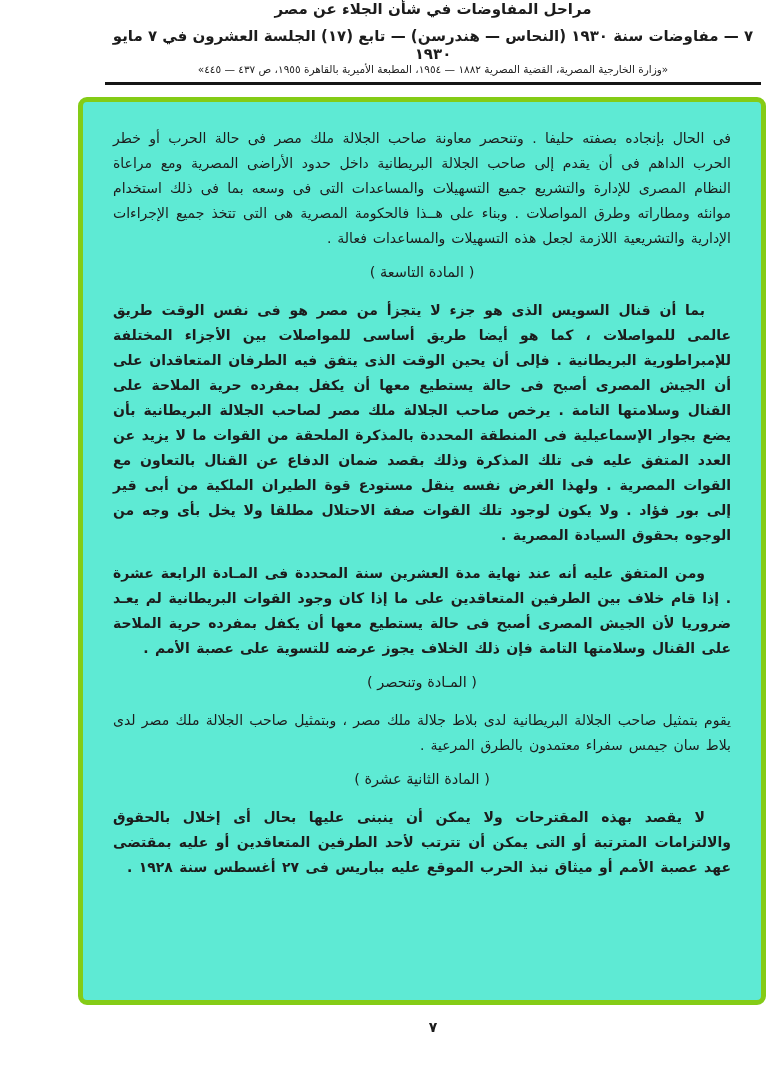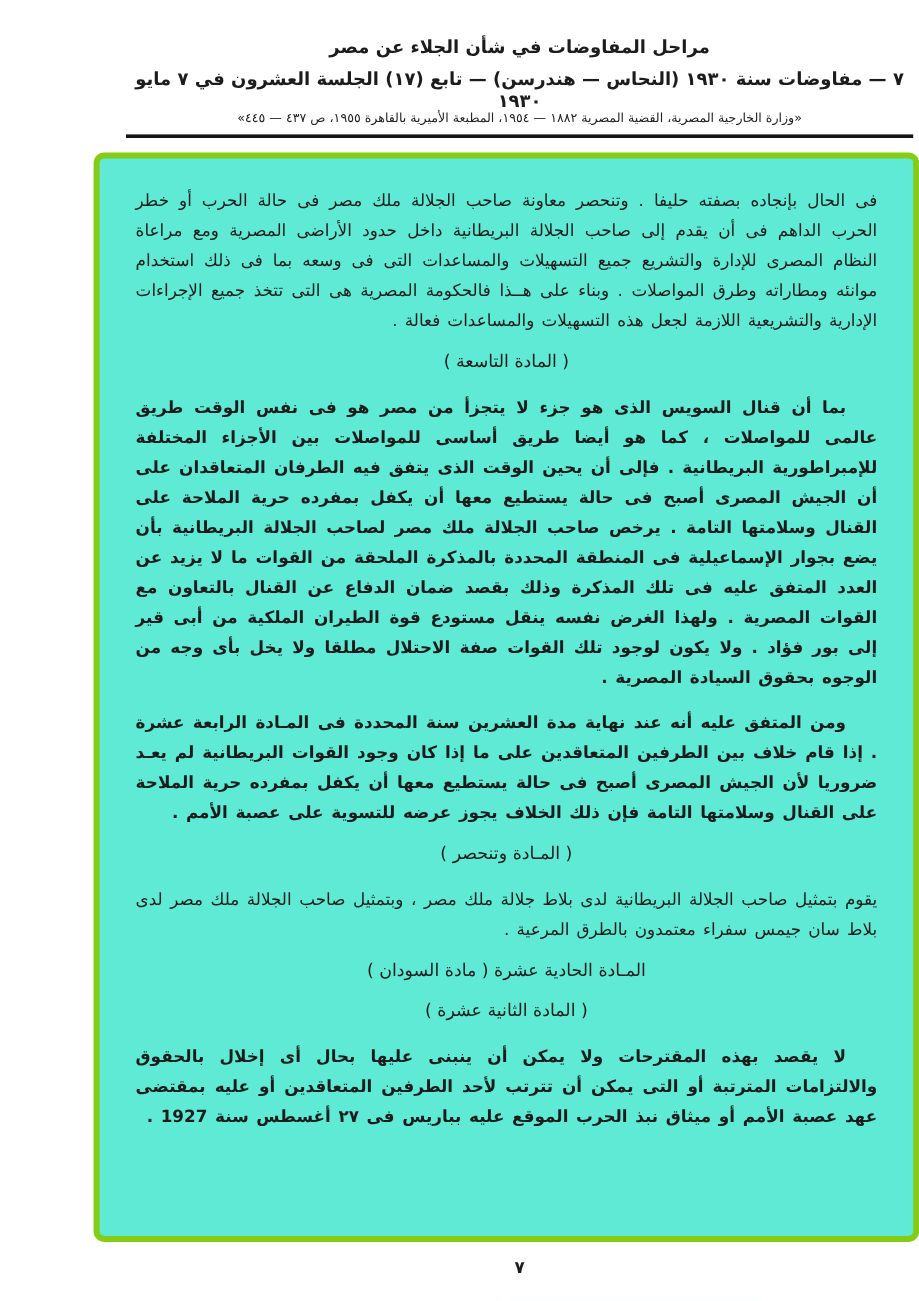--- a/index.html
+++ b/index.html
@@ -6,21 +6,20 @@
   html, body { background:#ffffff; }
   body {
     width:766px; height:1084px;
     font-family:"DejaVu Sans", sans-serif;
     color:#1c1c1c;
     overflow:hidden;
     position:relative;
   }
   .page {
     width:666px; height:1084px;
-    padding-top:30px;
     direction:rtl;
   }
   .header { text-align:center; direction:rtl; }
   .title {
     font-size:15px; font-weight:bold;
     margin-bottom:9px;
   }
   .subtitle {
     font-size:15px; font-weight:bold;
     margin-bottom:0;
@@ -85,24 +84,23 @@
       <div class="heading">( المادة التاسعة )</div>
 
       <div class="paragraph indent">بما أن قنال السويس الذى هو جزء لا يتجزأ من مصر هو فى نفس الوقت طريق عالمى للمواصلات ، كما هو أيضا طريق أساسى للمواصلات بين الأجزاء المختلفة للإمبراطورية البريطانية . فإلى أن يحين الوقت الذى يتفق فيه الطرفان المتعاقدان على أن الجيش المصرى أصبح فى حالة يستطيع معها أن يكفل بمفرده حرية الملاحة على القنال وسلامتها التامة . يرخص صاحب الجلالة ملك مصر لصاحب الجلالة البريطانية بأن يضع بجوار الإسماعيلية فى المنطقة المحددة بالمذكرة الملحقة من القوات ما لا يزيد عن العدد المتفق عليه فى تلك المذكرة وذلك بقصد ضمان الدفاع عن القنال بالتعاون مع القوات المصرية . ولهذا الغرض نفسه ينقل مستودع قوة الطيران الملكية من أبى قير إلى بور فؤاد . ولا يكون لوجود تلك القوات صفة الاحتلال مطلقا ولا يخل بأى وجه من الوجوه بحقوق السيادة المصرية .</div>
 
       <div class="paragraph indent">ومن المتفق عليه أنه عند نهاية مدة العشرين سنة المحددة فى المـادة الرابعة عشرة . إذا قام خلاف بين الطرفين المتعاقدين على ما إذا كان وجود القوات البريطانية لم يعـد ضروريا لأن الجيش المصرى أصبح فى حالة يستطيع معها أن يكفل بمفرده حرية الملاحة على القنال وسلامتها التامة فإن ذلك الخلاف يجوز عرضه للتسوية على عصبة الأمم .</div>
 
       <div class="heading">( المـادة وتنحصر )</div>
 
       <div class="paragraph">يقوم بتمثيل صاحب الجلالة البريطانية لدى بلاط جلالة ملك مصر ، وبتمثيل صاحب الجلالة ملك مصر لدى بلاط سان جيمس سفراء معتمدون بالطرق المرعية .</div>
 
-      <div class="heading">المـادة الحادية عشرة ( مادة السودان )</div>
 
       <div class="heading">( المادة الثانية عشرة )</div>
 
-      <div class="paragraph indent">لا يقصد بهذه المقترحات ولا يمكن أن ينبنى عليها بحال أى إخلال بالحقوق والالتزامات المترتبة أو التى يمكن أن تترتب لأحد الطرفين المتعاقدين أو عليه بمقتضى عهد عصبة الأمم أو ميثاق نبذ الحرب الموقع عليه بباريس فى ٢٧ أغسطس سنة 1927 .</div>
+      <div class="paragraph indent">لا يقصد بهذه المقترحات ولا يمكن أن ينبنى عليها بحال أى إخلال بالحقوق والالتزامات المترتبة أو التى يمكن أن تترتب لأحد الطرفين المتعاقدين أو عليه بمقتضى عهد عصبة الأمم أو ميثاق نبذ الحرب الموقع عليه بباريس فى ٢٧ أغسطس سنة ١٩٢٨ .</div>
 
     </div>
   </div>
 
   <div class="footer">٧</div>
 
 </div>
 
 </body></html>

